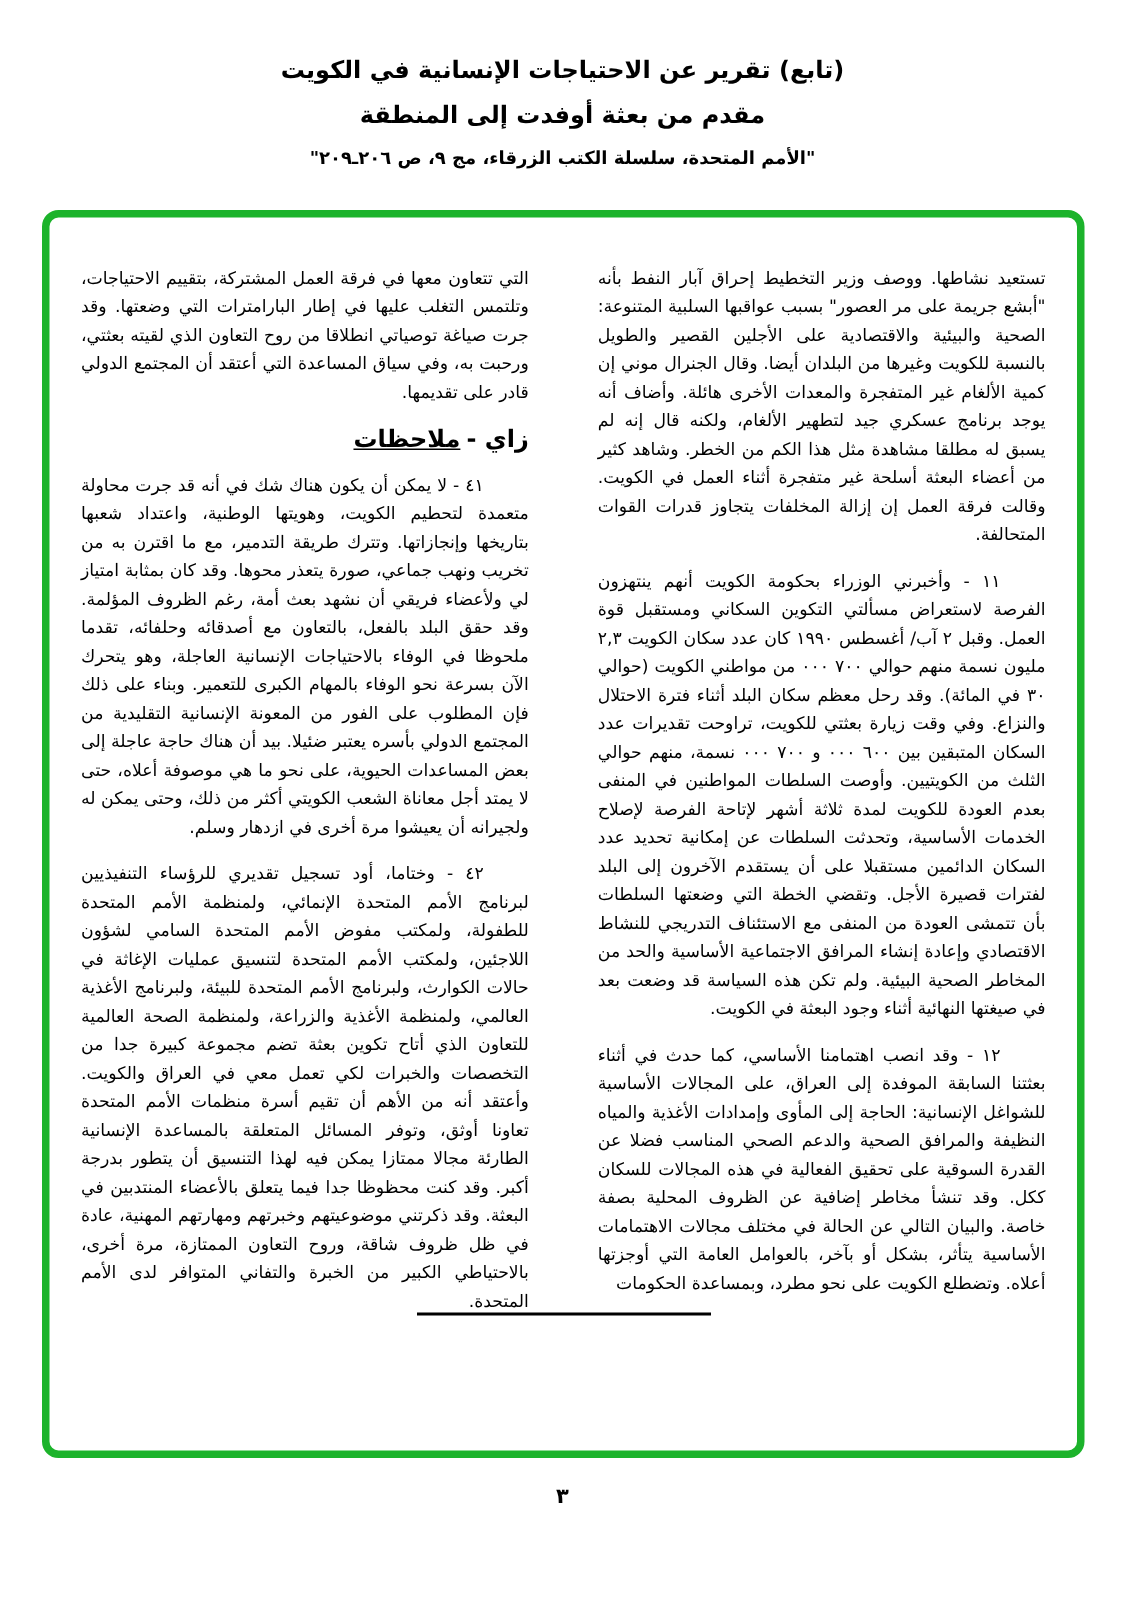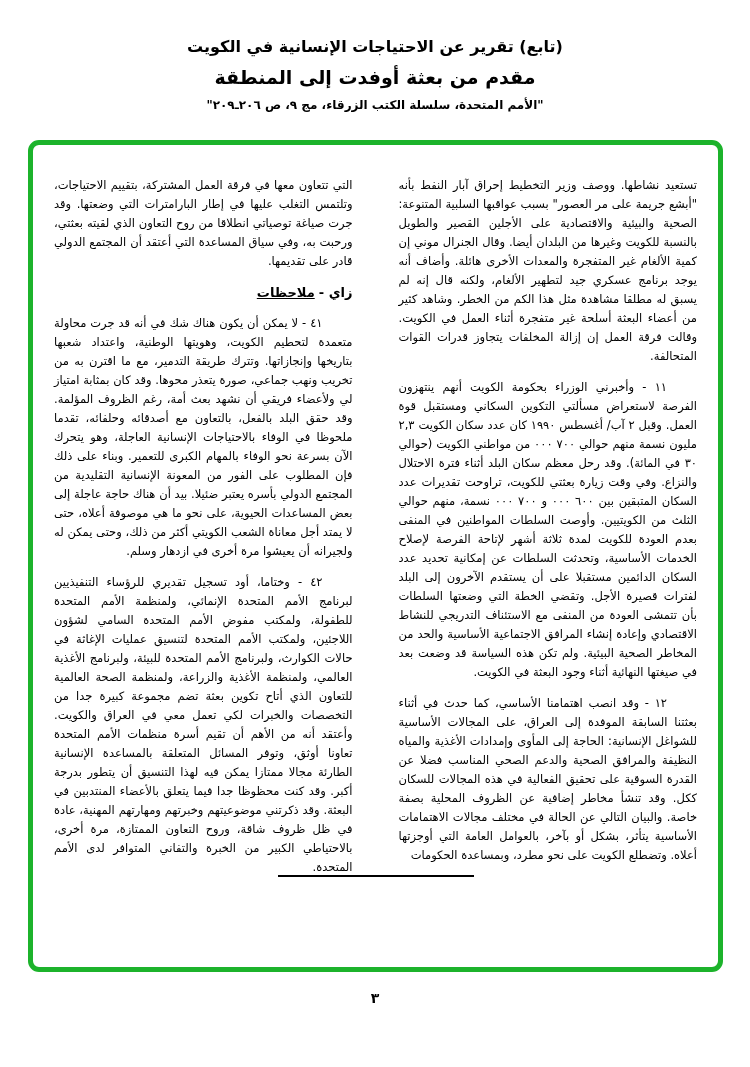--- a/index.html
+++ b/index.html
@@ -13,21 +13,21 @@
     font-family: "DejaVu Sans", sans-serif;
     color: #000000;
     direction: rtl;
   }
 
   .doc-header {
     position: absolute; top: 36px; left: 0; right: 0;
     text-align: center; direction: rtl;
   }
   .doc-title   { font-size: 16px;   font-weight: bold; line-height: 22px; }
-  .doc-subtitle{ font-size: 19px; font-weight: bold; line-height: 22px; margin-top: 8px; }
+  .doc-subtitle{ font-size: 16px; font-weight: bold; line-height: 22px; margin-top: 8px; }
   .doc-source  { font-size: 12px;   font-weight: bold; line-height: 16px; margin-top: 9px; }
 
   .content-box {
     position: absolute;
     left: 28px; top: 140px;
     width: 695px; height: 832px;
     border: 5px solid #1cb32b;
     border-radius: 11px;
     background: #ffffff;
   }
@@ -45,21 +45,21 @@
     text-align: justify;
     font-size: 11.5px;
     line-height: 19px;
     color: #000000;
   }
   .column p { margin: 12px; }
   .para-numbered { text-indent: 30px; }
 
   .section-heading {
     font-weight: bold;
-    font-size: 13px;
+    font-size: 16px;
     line-height: 19px;
   }
   .section-heading .heading-word { text-decoration: underline; margin-right: 4px; }
 
   .separator-line {
     position: absolute;
     top: 730px; left: 50%;
     transform: translateX(-50%);
     width: 196px; height: 2px;
     background: #000000;

